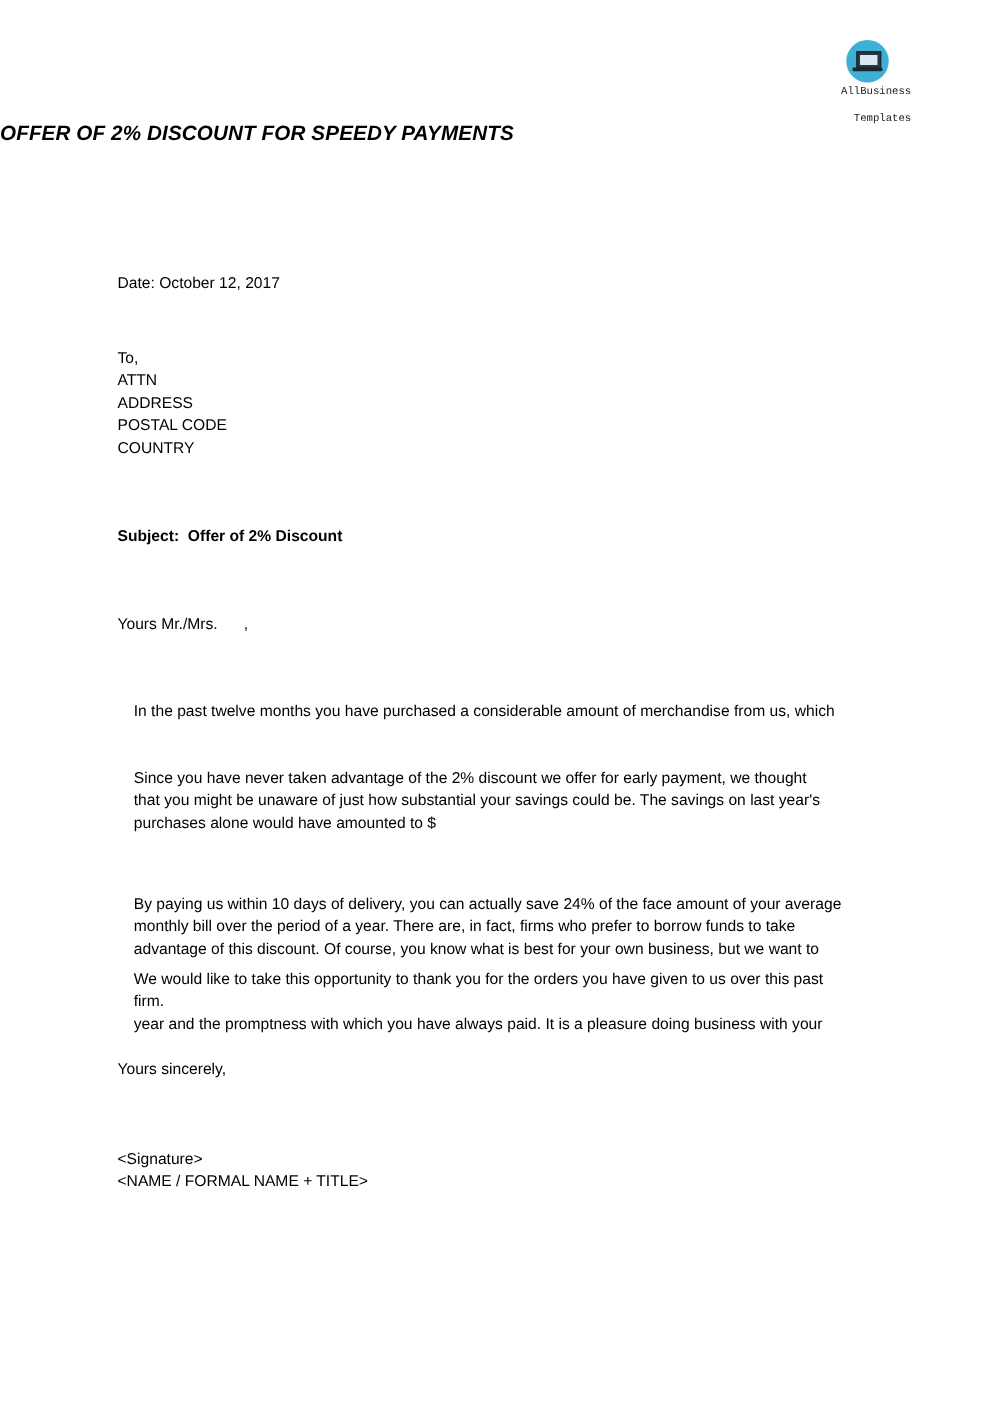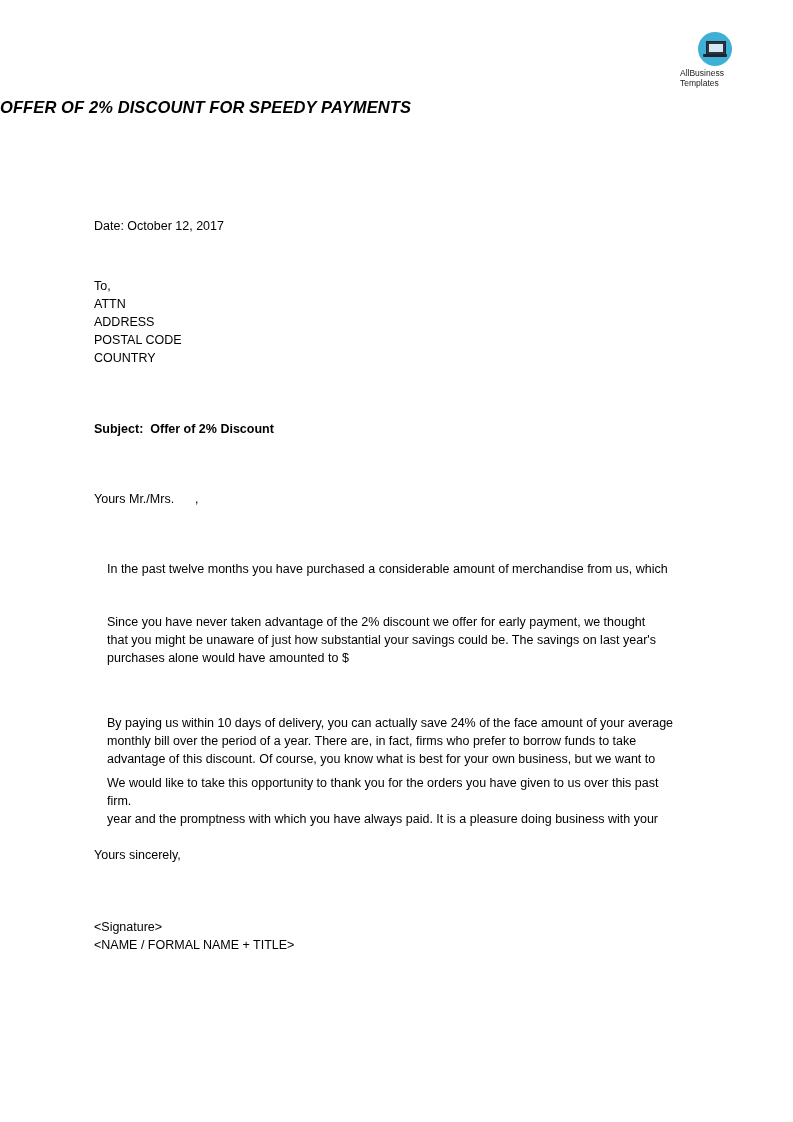--- a/index.html
+++ b/index.html
@@ -1,18 +1,18 @@
 <!DOCTYPE html>
 <html><head>
 <meta charset="utf-8">
 <style>
   html, body { margin: 0; padding: 0; background: #ffffff; }
   body { width: 793px; height: 1122px; position: relative; overflow: hidden;
          font-family: "Liberation Sans", sans-serif; color: #000; }
-  .logo { position: absolute; left: 680px; top: 32px; width: 70px; text-align: left; }
+  .logo { position: absolute; left: 659px; top: 32px; width: 70px; text-align: right; font-family: Liberation Mono, monospace; }
   .logo-circle { width: 34px; height: 34px; border-radius: 50%; background: #3fb0d5;
                  margin: 0 auto; position: relative; overflow: hidden; }
   .logo-circle .screen { position: absolute; left: 8px; top: 9px; width: 18px; height: 12px;
                  background: #2b3440; border: 1px solid #1d2530; }
   .logo-circle .screen-inner { position: absolute; left: 2px; top: 2px; width: 14px; height: 8px; background: #d6e8f2; }
   .logo-circle .base { position: absolute; left: 5px; top: 22px; width: 24px; height: 3px; background: #1d2530; border-radius: 1px; }
   .logo-text { font-size: 8.5px; line-height: 10px; color: #222; margin-top: 2px; }
   .title { position: absolute; left: 0; top: 98px; width: 788px; text-align: left;
            font-weight: bold; font-size: 16.5px; letter-spacing: 0.1px; font-style: italic; }
   .text { position: absolute; left: 94px; font-size: 12.5px; line-height: 18px; white-space: nowrap; }
@@ -24,21 +24,21 @@
 <body>
 
 <div class="logo">
   <div class="logo-circle">
     <div class="screen">
         <div class="screen-inner"></div>
       </div>
     <div class="base"></div>
   </div>
   <div class="logo-text">AllBusiness</div>
-  <div class="logo-text" style="margin-top:0">Templates</div>
+  <div class="logo-text" style="margin-top:12px">Templates</div>
 </div>
 
 <div class="title">OFFER OF 2% DISCOUNT FOR SPEEDY PAYMENTS</div>
 
 <div class="text" style="top:217px">Date: October 12, 2017</div>
 
 <div class="text" style="top:277px">To,</div>
 <div class="text" style="top:295px">ATTN</div>
 <div class="text" style="top:313px">ADDRESS</div>
 <div class="text" style="top:331px">POSTAL CODE</div>

